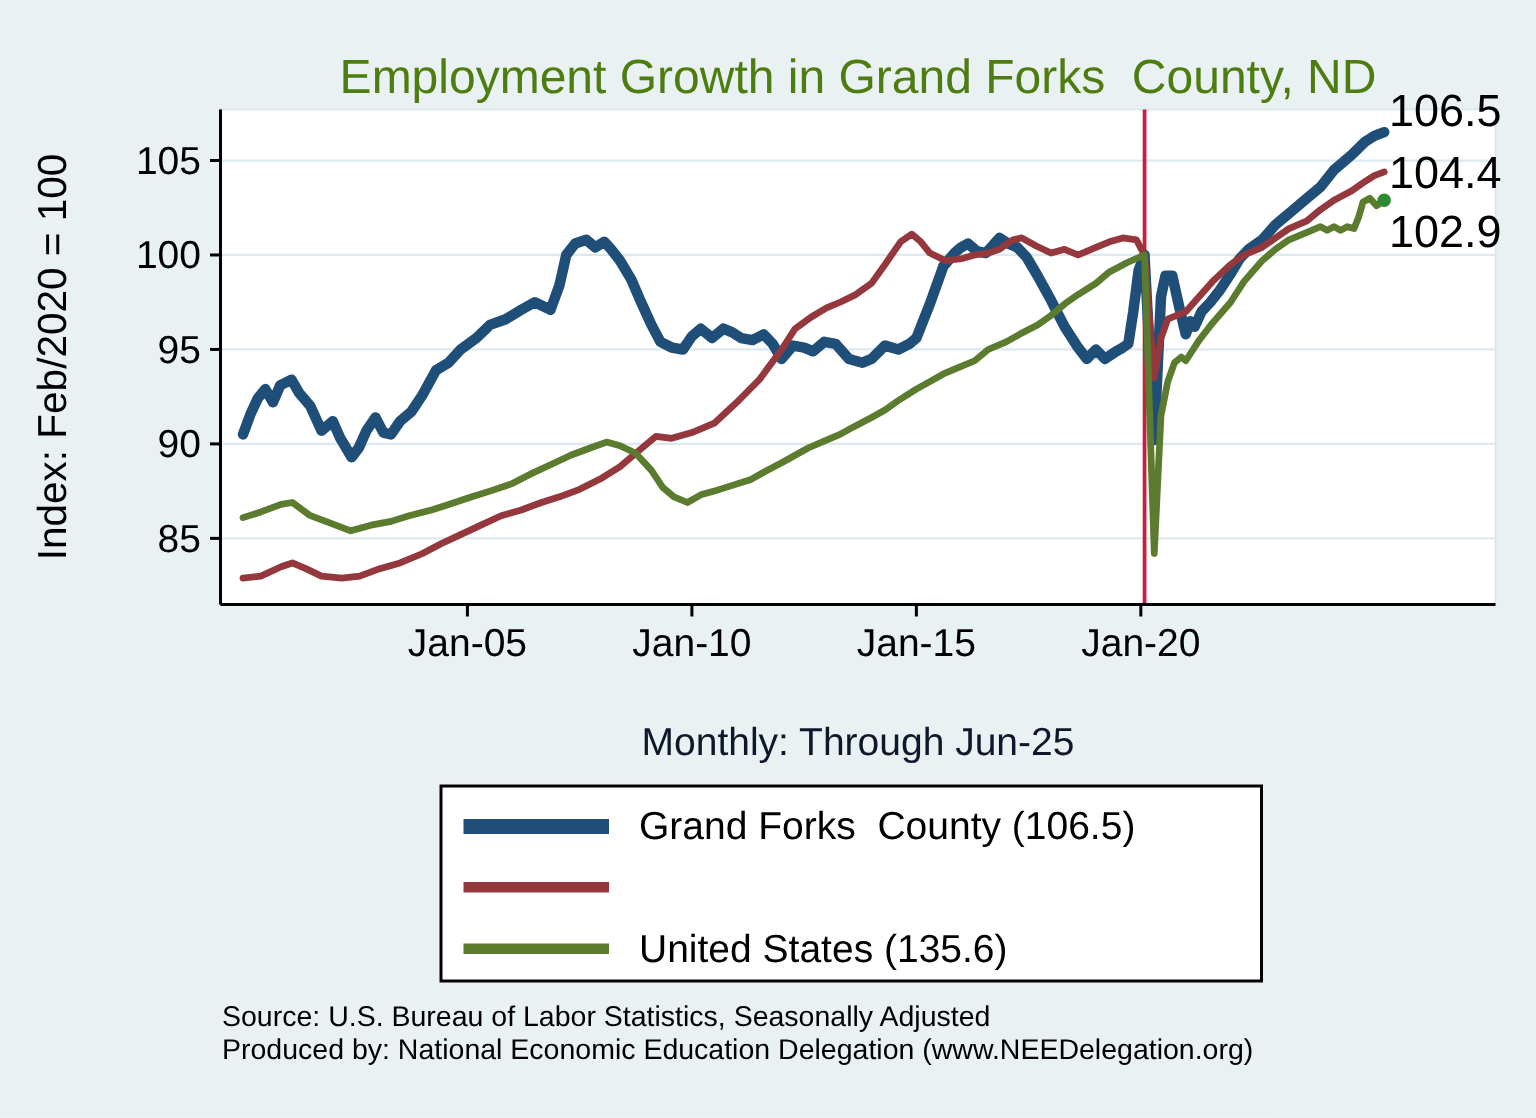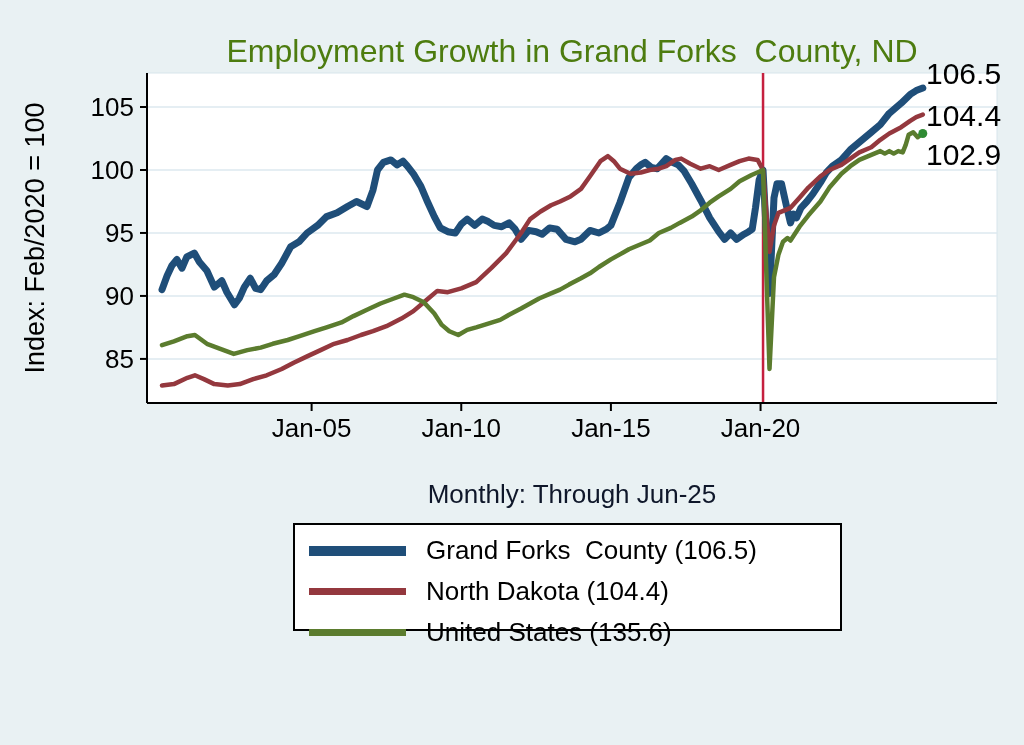--- a/index.html
+++ b/index.html
@@ -3,21 +3,21 @@
 <meta charset="utf-8">
 <style>
   html,body{margin:0;padding:0;}
   body{font-family:"Liberation Sans",sans-serif;}
   .stage{position:relative;width:1024px;height:745px;background:#e9f1f3;overflow:hidden;}
   .chart-title{position:absolute;left:120px;right:0;top:33px;text-align:center;
     font-size:32px;color:#4d7c0f;white-space:pre;letter-spacing:0;}
   #plot-svg{position:absolute;left:0;top:0;}
   .subtitle{position:absolute;left:120px;right:0;top:479px;text-align:center;
     font-size:26px;color:#0f172a;}
-  .legend{position:absolute;left:293px;top:523px;width:549px;height:108px;
+  .legend{position:absolute;left:293px;top:523px;width:549px;height:132px;
     background:#ffffff;border:2px solid #000;box-sizing:border-box;
     padding:5px 0 0 14px;}
   .lrow{display:flex;align-items:center;height:41px;}
   .swatch{display:inline-block;width:97px;margin-right:20px;flex:0 0 auto;}
   .llabel{font-size:26px;color:#000;white-space:pre;}
   .footer{position:absolute;left:148px;top:668px;font-size:19px;line-height:22px;color:#000;}
 </style>
 </head>
 <body>
 
@@ -65,22 +65,25 @@
 
   <div class="subtitle">Monthly: Through Jun-25</div>
 
   <div class="legend">
     <div class="lrow">
       <span class="swatch" style="background: rgb(31, 78, 121); height: 10px;"></span>
       <span class="llabel">Grand Forks  County (106.5)</span>
     </div>
     <div class="lrow">
       <span class="swatch" style="background: rgb(148, 56, 62); height: 7px;"></span>
-      <span class="llabel">North Dakota (104.4)</span>
     </div>
     <div class="lrow">
       <span class="swatch" style="background: rgb(91, 124, 46); height: 7px;"></span>
       <span class="llabel">United States (135.6)</span>
     </div>
   </div>
 
+  <div class="footer">
+    <div>Source: U.S. Bureau of Labor Statistics, Seasonally Adjusted</div>
+    <div>Produced by: National Economic Education Delegation (www.NEEDelegation.org)</div>
+  </div>
 
 </div>
 
 </body></html>

